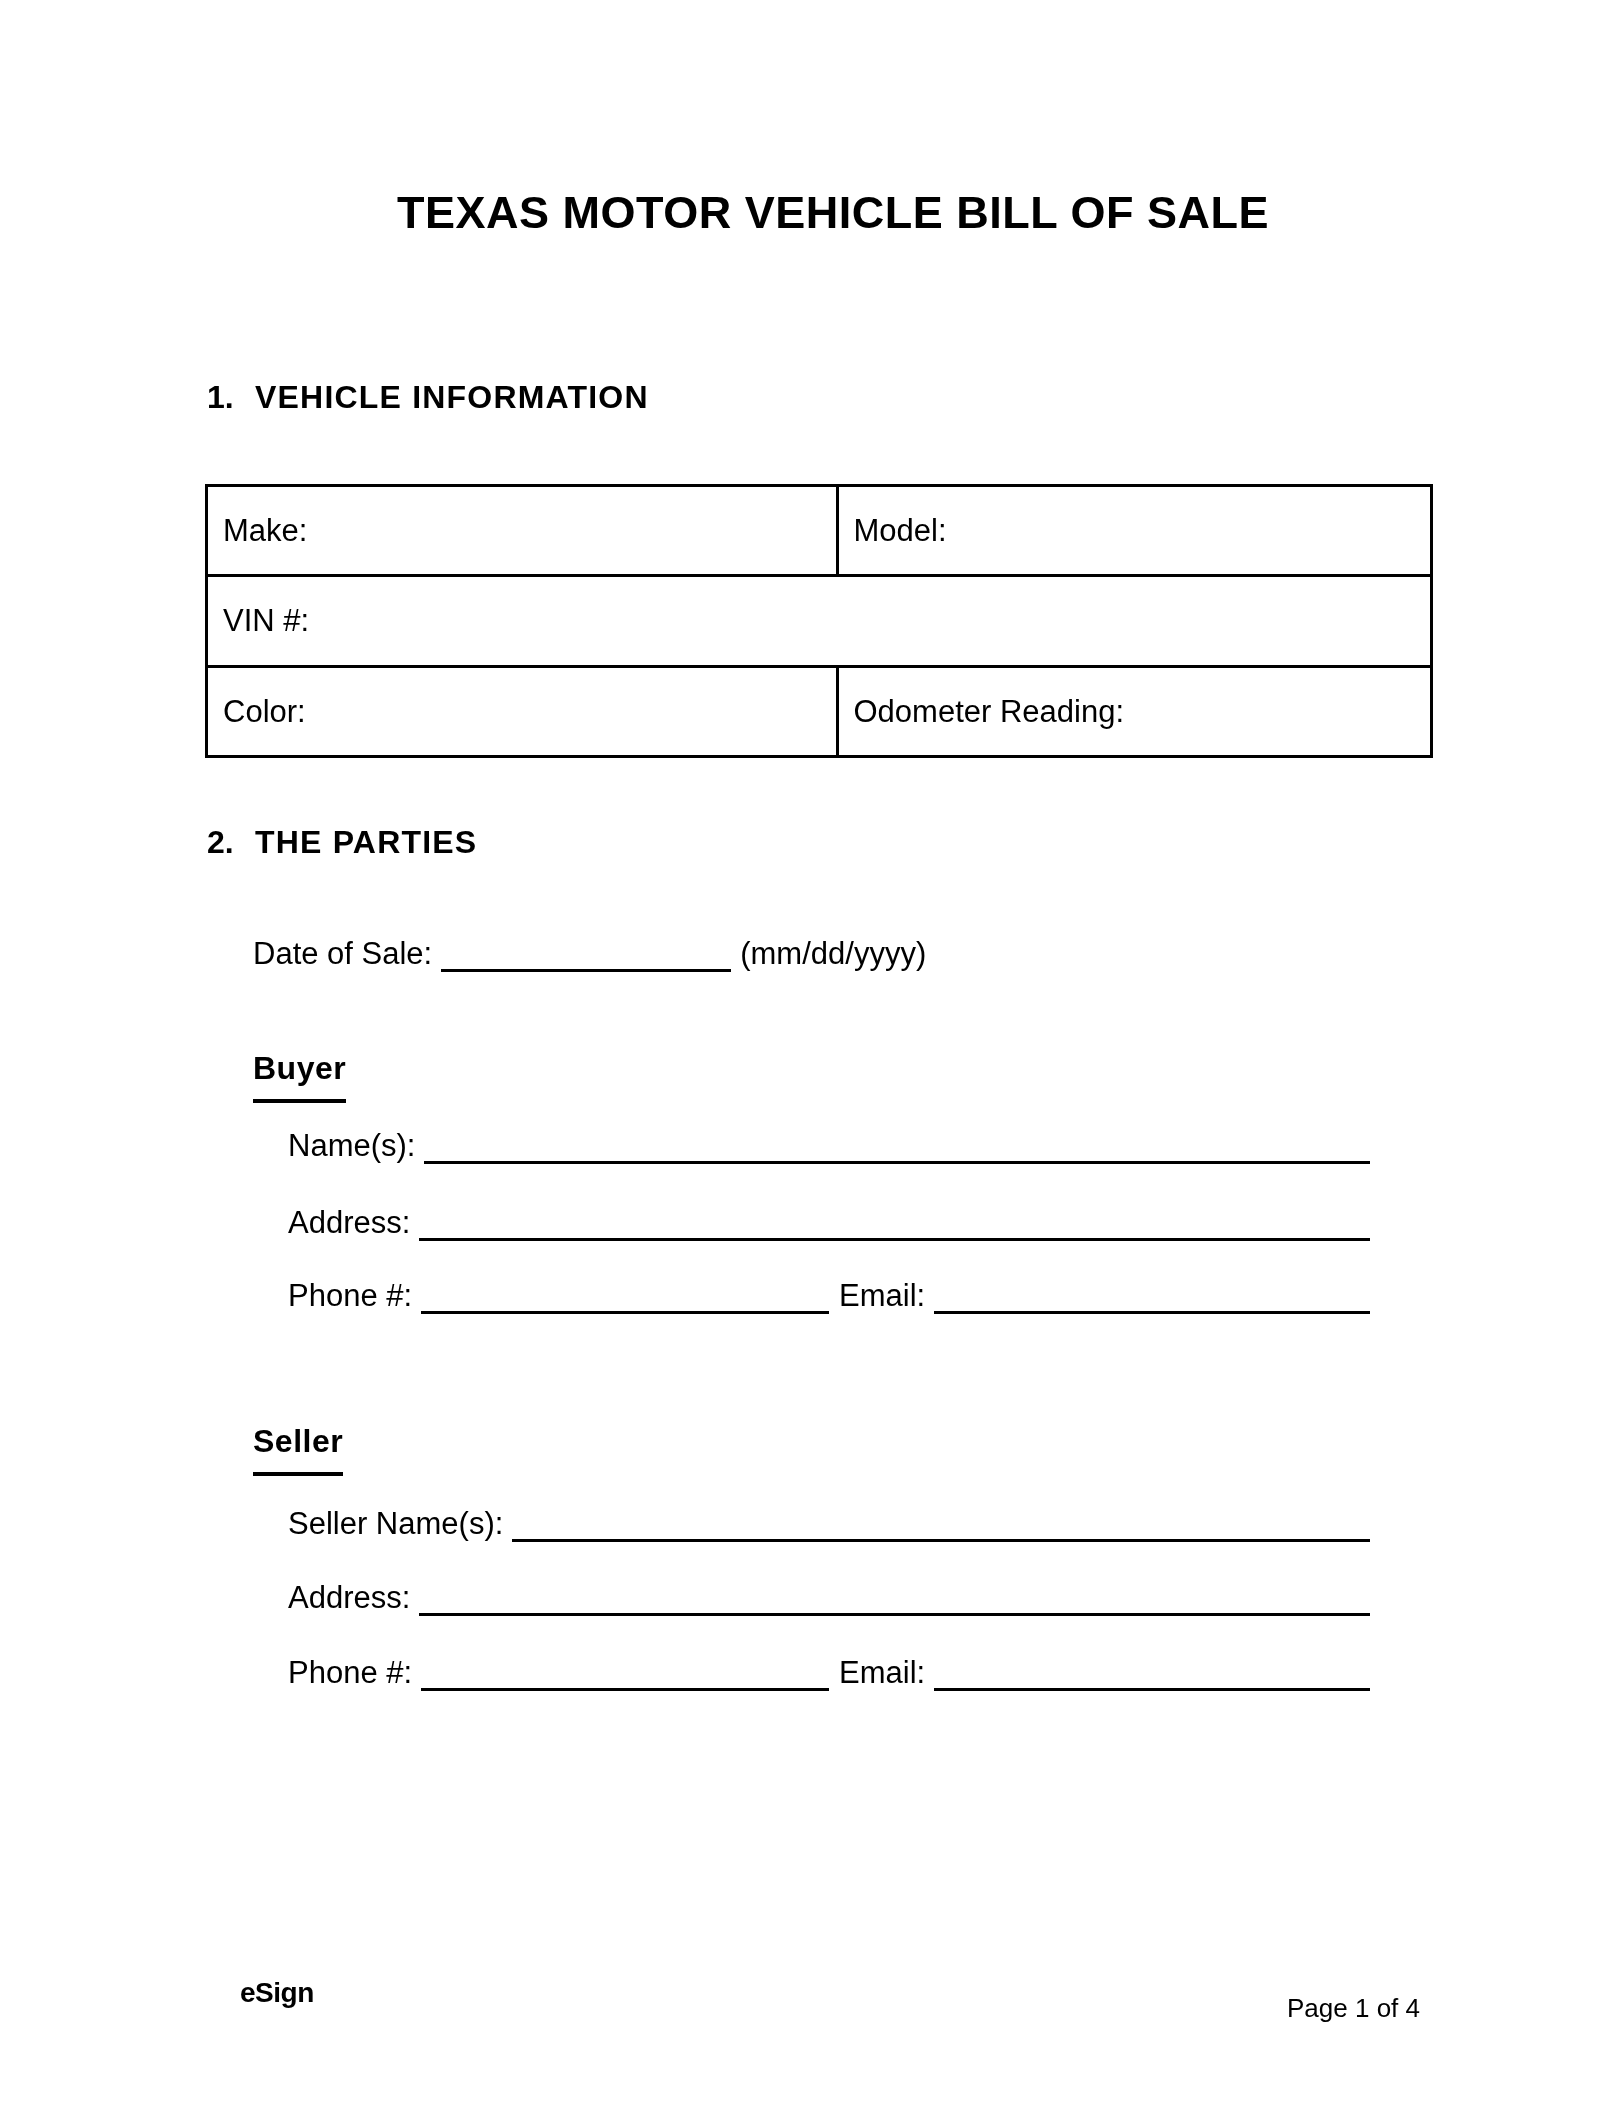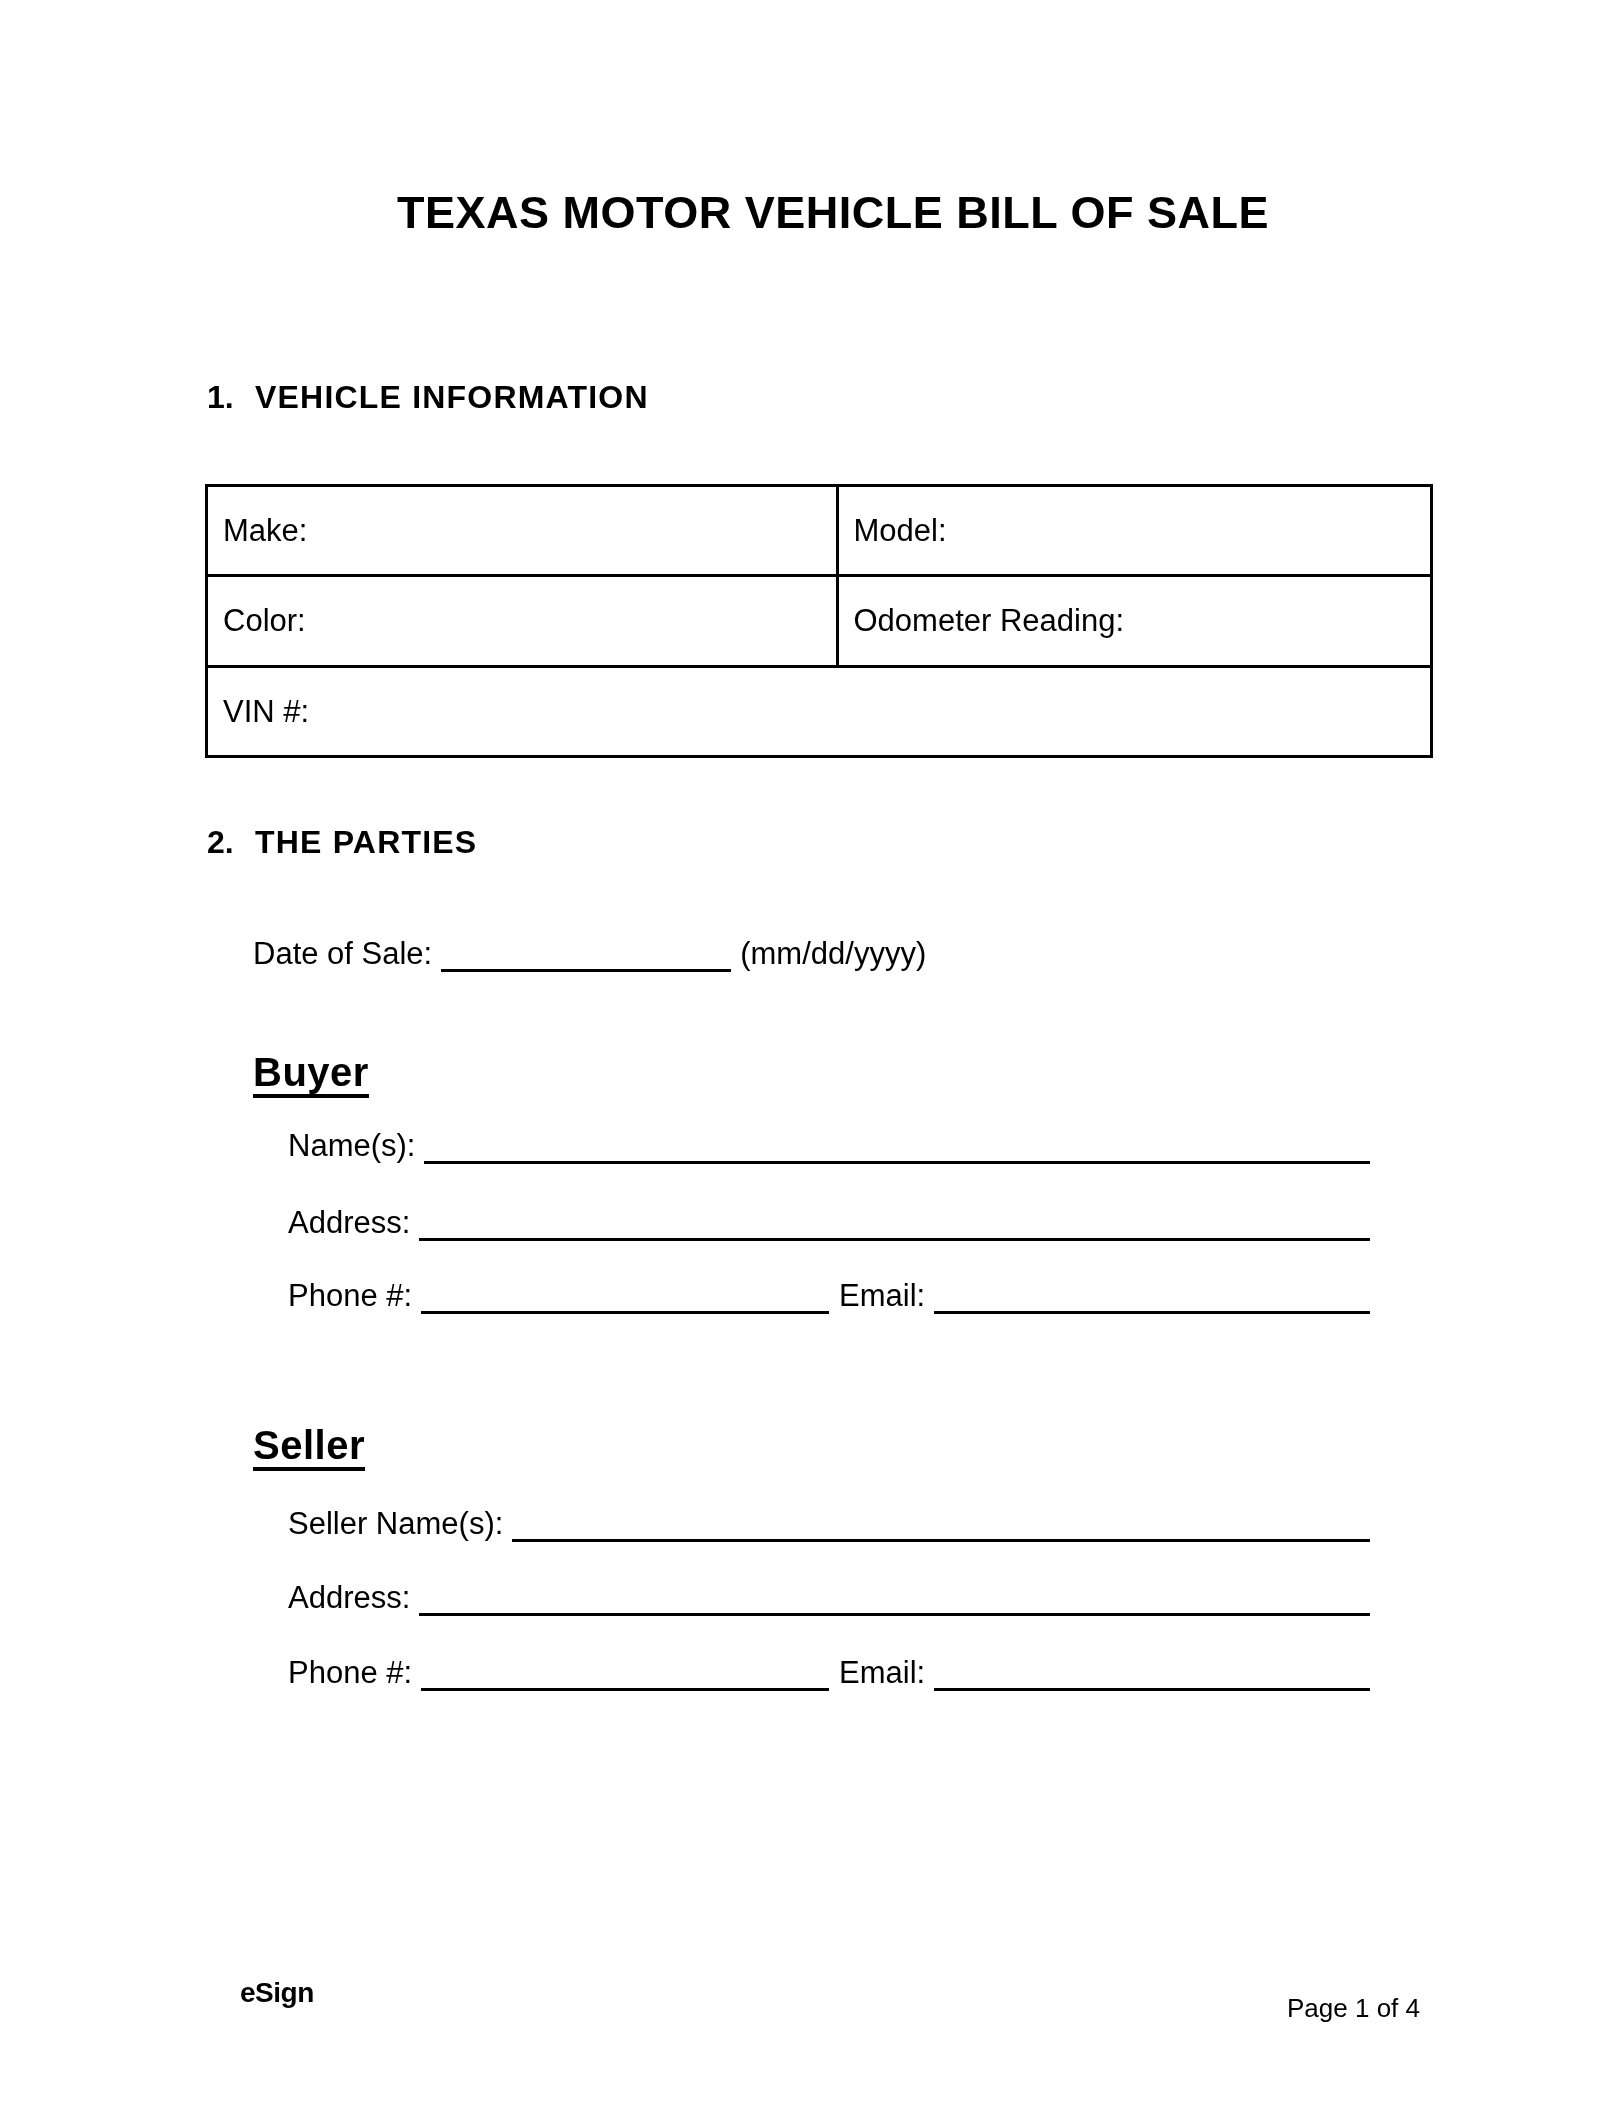--- a/index.html
+++ b/index.html
@@ -61,24 +61,24 @@
     display: inline-block;
     height: 12px;
     border-bottom: 3px solid #000000;
     position: relative;
     top: 8px;
     margin-left: 9px;
   }
   .blank.grow { flex: 1 1 auto; }
 
   .party-heading {
-    font-size: 40px; font-weight: bold;
+    font-size: 32px; font-weight: bold;
     line-height: 1;
     border-bottom: 4px solid #000000;
-    padding-bottom: 2px;
+    padding-bottom: 15px;
     display: inline-block;
     letter-spacing: 0.5px;
   }
 
   .footer-logo {
     top: 1979px; left: 240px;
     font-size: 28px; font-weight: bold;
     letter-spacing: -0.5px;
     line-height: 1;
   }
@@ -99,25 +99,25 @@
     <span class="sec-num">1.</span><span>VEHICLE INFORMATION</span>
   </div>
 
   <table class="vehicle-table">
     <tbody>
         <tr>
       <td style="width:50%;">Make:</td>
       <td>Model:</td>
     </tr>
     <tr>
+      <td colspan="2">VIN #:</td>
+    </tr>
+    <tr>
       <td>Color:</td>
       <td>Odometer Reading:</td>
-    </tr>
-    <tr>
-      <td colspan="2">VIN #:</td>
     </tr>
   </tbody>
     </table>
 
   <div class="abs section-heading" style="top:826px; left:207px;">
     <span class="sec-num">2.</span><span>THE PARTIES</span>
   </div>
 
   <div class="field-row" style="top:938px; left:253px;justify-content:center;">
     <span>Date of Sale:</span>

